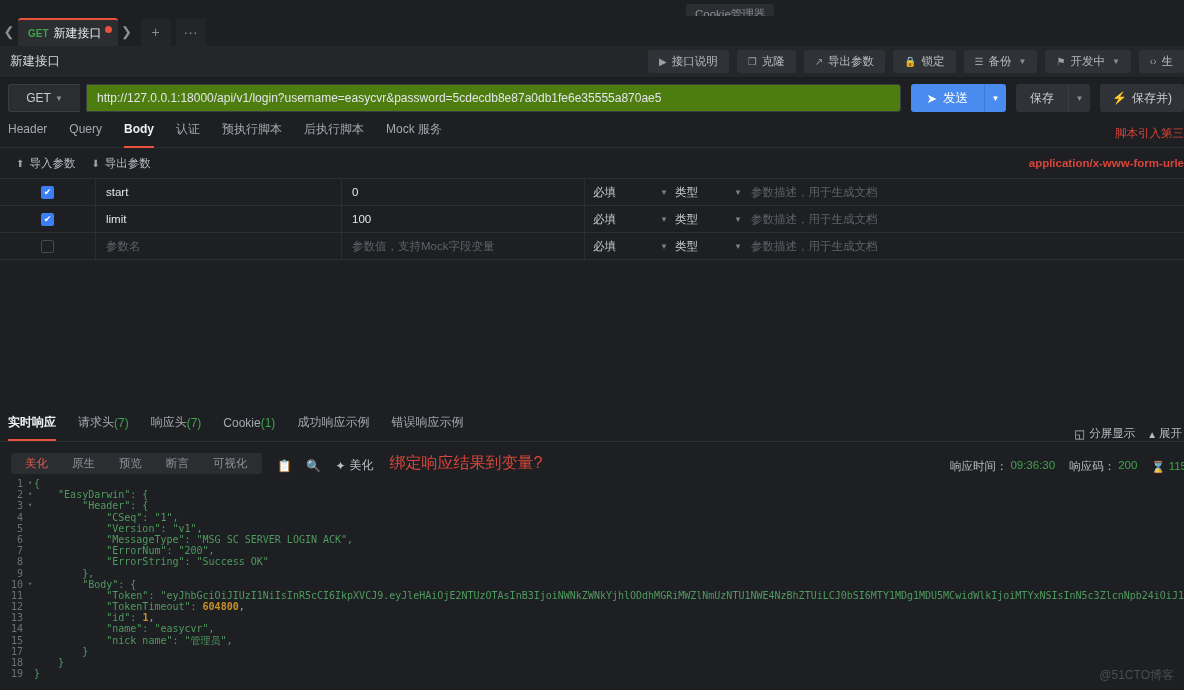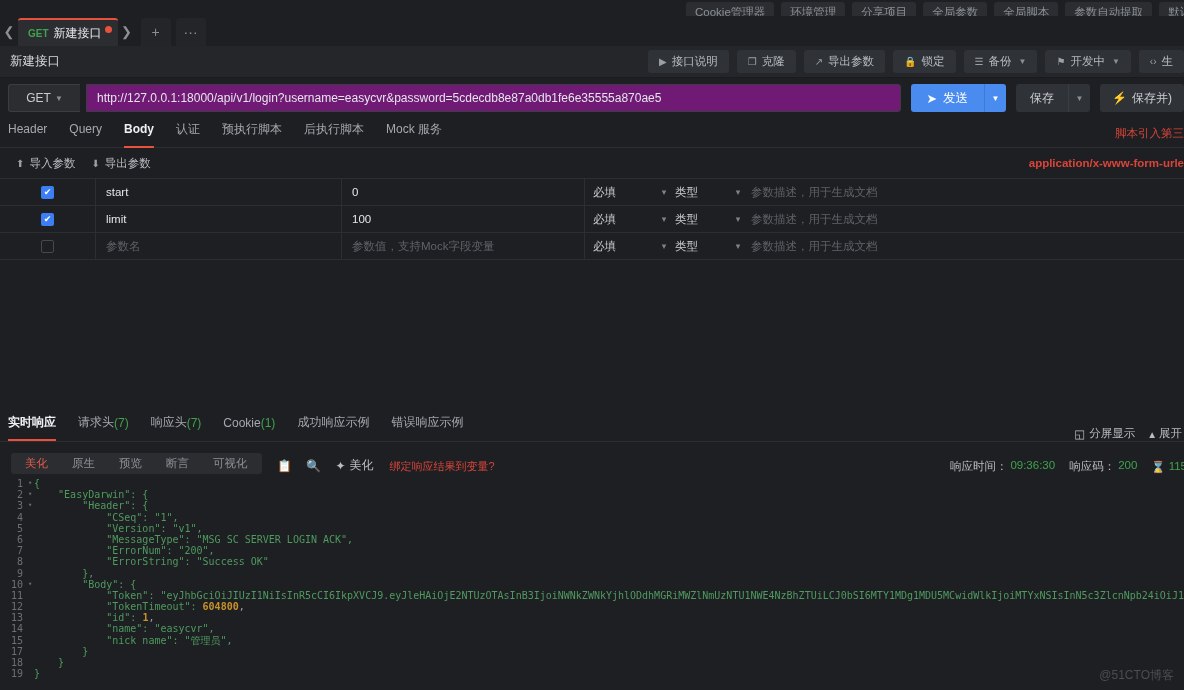--- a/index.html
+++ b/index.html
@@ -10,21 +10,21 @@
     color: #c9ccd1;
     overflow: hidden;
   }
   .app { position: relative; width: 1184px; height: 690px; background: #1e1f22; }
 
   
   .topstrip {
     position: absolute; top: 0; left: 0; width: 1184px; height: 16px;
     background: #1e1f22; overflow: hidden;
   }
-  .topstrip-inner { display: flex; gap: 7px; padding-left: 686px; align-items: center; height: 16px; }
+  .topstrip-inner { display: flex; gap: 1px; padding-left: 686px; align-items: flex-start; height: 16px; flex-direction: column; }
   .tchip {
     background: #2b2d31; border-radius: 3px; color: #8b9096;
     font-size: 11.5px; padding: 4px 9px 3px; white-space: nowrap;
     position: relative; top: 4px; line-height: 13px;
   }
 
   
   .tabbar {
     position: absolute; top: 16px; left: 0; width: 1184px; height: 30px;
     background: #1e1f22; display: flex; align-items: flex-end;
@@ -72,21 +72,21 @@
     display: flex; align-items: center; padding: 0 0 0 8px; gap: 0;
   }
   .methodsel {
     width: 72px; height: 28px; background: #2b2d31; border: 1px solid #3a3d42;
     border-right: none; border-radius: 3px 0 0 3px;
     display: flex; align-items: center; justify-content: center; gap: 4px;
     font-size: 12px; color: #c9ccd1;
   }
   .methodsel .caret { font-size: 8px; color: #8b9096; }
   .urlinput {
-    flex: 1; height: 28px; background: #701a75; border: 1px solid #3a3d42;
+    flex: 1; height: 28px; background: #4d7c0f; border: 1px solid #3a3d42;
     border-radius: 0 3px 3px 0; display: flex; align-items: center;
     padding: 0 10px; font-size: 12px; color: #e4e6eb; overflow: hidden;
     white-space: nowrap; margin-left: 6px;
   }
   .sendgrp { display: flex; margin-left: 10px; }
   .sendbtn {
     background: #4a8bf0; color: #fff; font-size: 12.5px; height: 28px;
     border-radius: 3px 0 0 3px; display: flex; align-items: center; gap: 6px;
     padding: 0 16px; white-space: nowrap;
   }
@@ -196,21 +196,21 @@
     margin-left: 8px; background: #2b2d31; border-radius: 3px;
     display: flex; align-items: center; height: 21px; padding: 0 2px;
   }
   .seg {
     font-size: 11.5px; color: #8b9096; padding: 0 12px; height: 19px;
     display: flex; align-items: center; border-radius: 2px; white-space: nowrap;
   }
   .seg.active { color: #e05a4a; }
   .fmticons { display: flex; align-items: center; gap: 14px; margin-left: 16px; }
   .fmticons .fi { color: #b9bdc3; font-size: 12px; display: flex; align-items: center; gap: 4px; }
-  .bindlink { color: #d9453a; font-size: 11px; margin-left: 16px; white-space: nowrap; }
+  .bindlink { color: #d9453a; font-size: 16px; margin-left: 16px; white-space: nowrap; }
   .statusgrp { margin-left: auto; display: flex; align-items: center; gap: 14px; padding-right: 0; }
   .stat { font-size: 11.5px; color: #b9bdc3; white-space: nowrap; display: flex; gap: 3px; }
   .stat .v { color: #3fa34d; }
 
   
   .codearea {
     position: absolute; top: 478px; left: 0; width: 1184px; height: 212px;
     background: #1e1f22; overflow: hidden;
     font-family: "DejaVu Sans Mono", monospace; font-size: 10px; line-height: 11.2px;
   }

